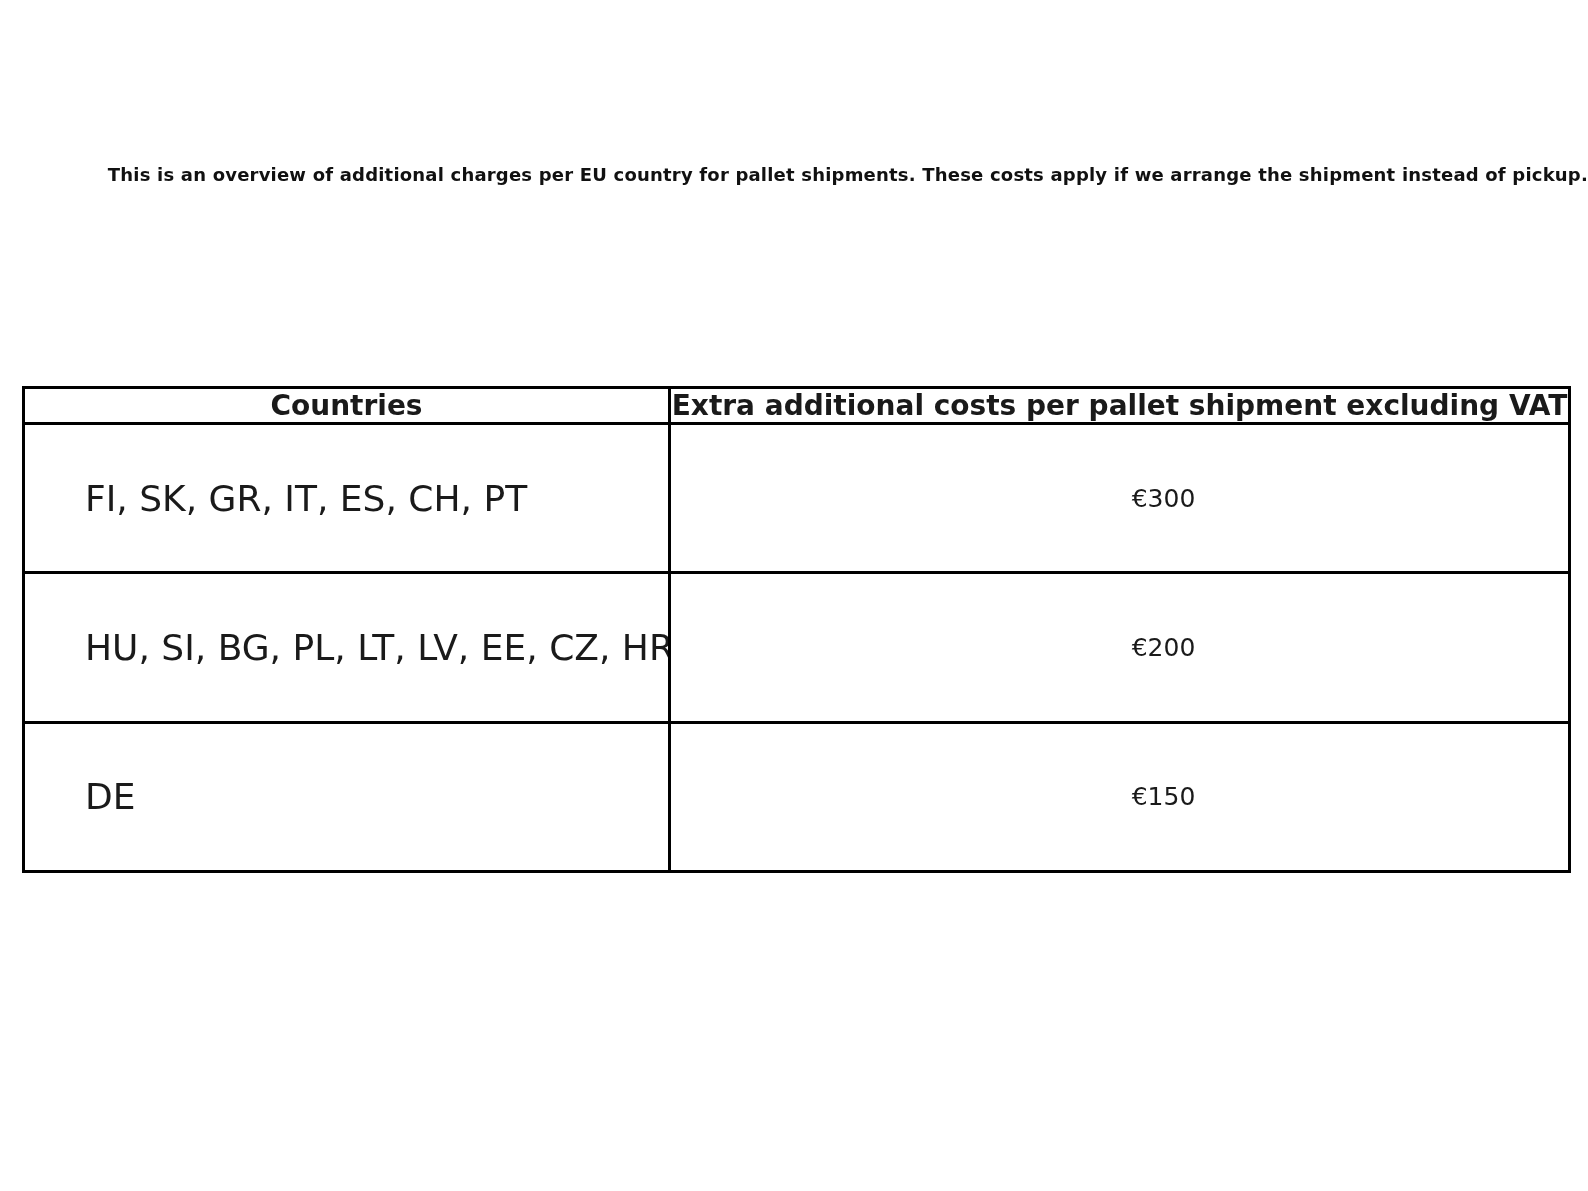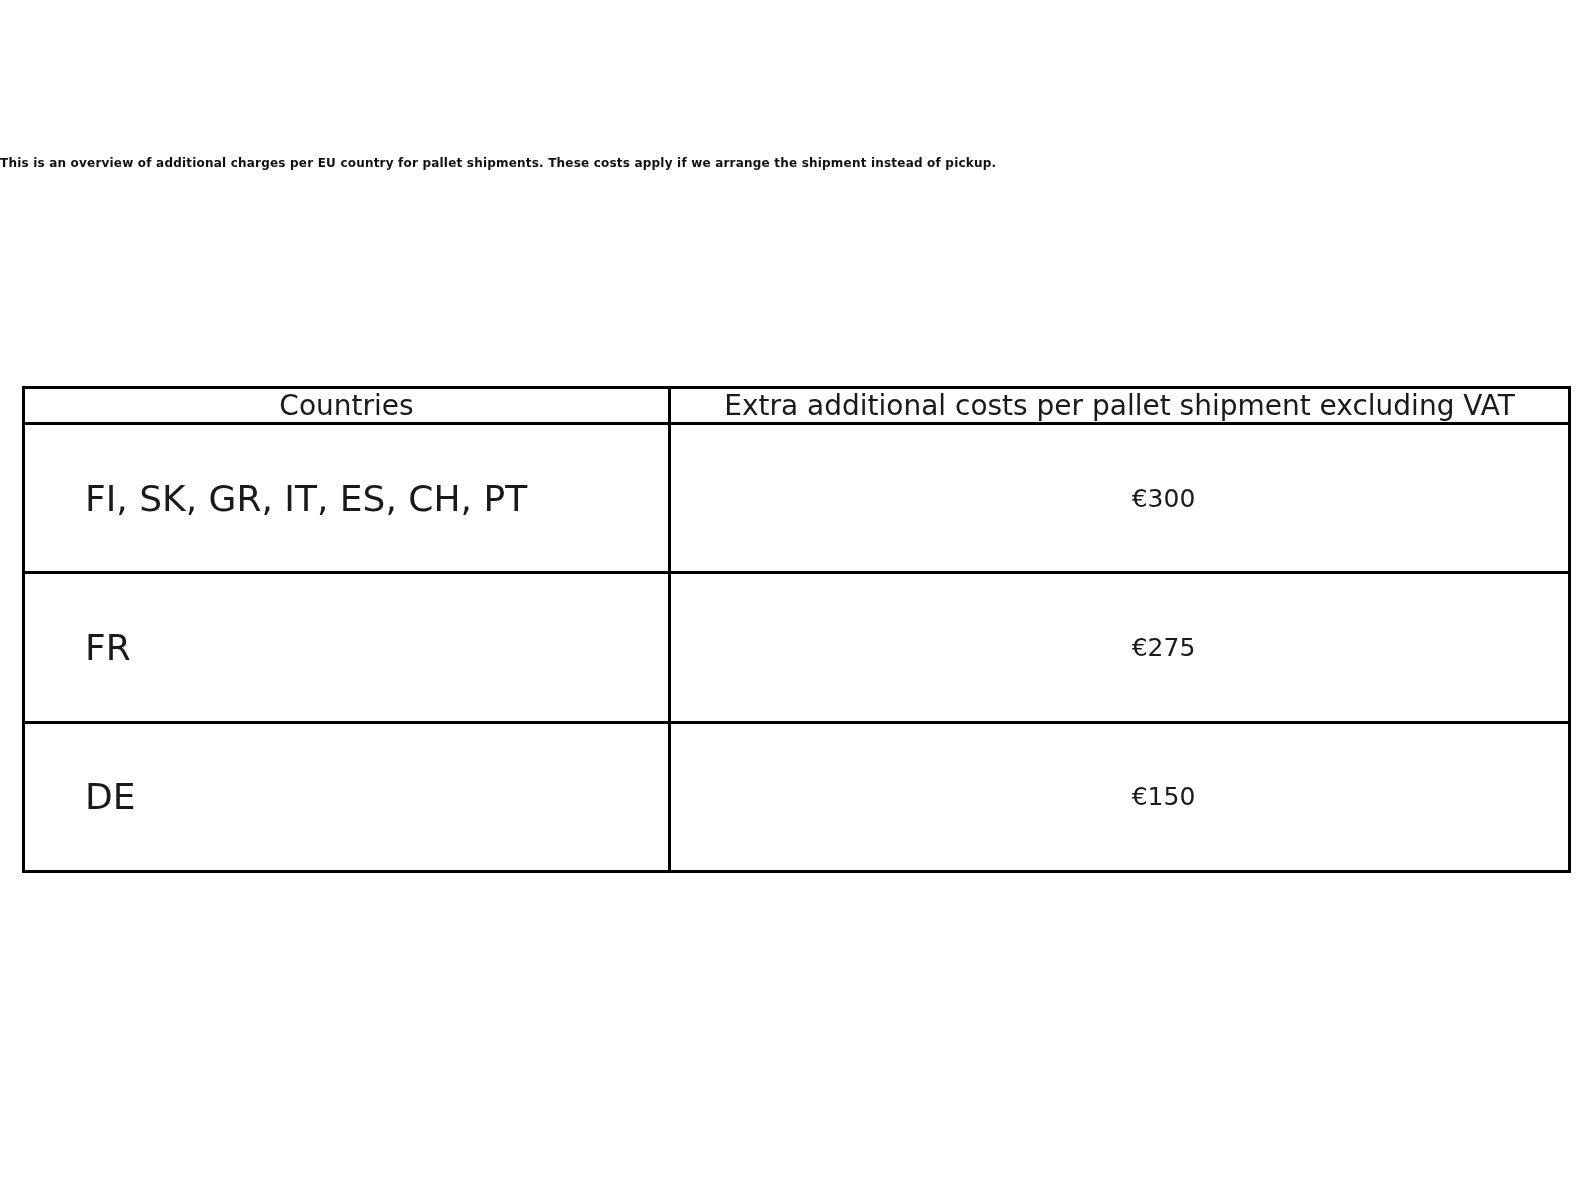--- a/index.html
+++ b/index.html
@@ -11,25 +11,25 @@
   }
   .page {
     position: relative;
     width: 1588px;
     height: 1191px;
     background: #ffffff;
     overflow: hidden;
   }
   .intro {
     position: absolute;
-    top: 156px;
+    top: 164px;
     left: 0;
     width: 100%;
-    text-align: left;
-    font-size: 12px;
+    text-align: right;
+    font-size: 18px;
     font-weight: 700;
     color: #111111;
     letter-spacing: 0.2px;
   }
   table.charges {
     position: absolute;
     left: 22px;
     top: 386px;
     width: 1546px;
     height: 487px;
@@ -39,21 +39,21 @@
     color: #1a1a1a;
   }
   table.charges th,
   table.charges td {
     border: 3px solid #000000;
     vertical-align: middle;
     white-space: nowrap;
     overflow: hidden;
   }
   table.charges th {
-    font-weight: 400;
+    font-weight: 700;
     font-size: 28px;
     text-align: center;
   }
   td.countries-cell {
     font-size: 36px;
     text-align: left;
     padding-left: 60px;
   }
   td.cost-cell {
     font-size: 25px;
@@ -78,22 +78,22 @@
         <th>Countries</th>
         <th>Extra additional costs per pallet shipment excluding VAT</th>
       </tr>
     </thead>
     <tbody>
       <tr>
         <td class="countries-cell">FI, SK, GR, IT, ES, CH, PT</td>
         <td class="cost-cell">€300</td>
       </tr>
       <tr>
-        <td class="countries-cell">FR</td>
-        <td class="cost-cell">€275</td>
+        <td class="countries-cell">HU, SI, BG, PL, LT, LV, EE, CZ, HR</td>
+        <td class="cost-cell">€200</td>
       </tr>
       <tr>
         <td class="countries-cell">DE</td>
         <td class="cost-cell">€150</td>
       </tr>
     </tbody>
   </table>
 
 </div>
 

